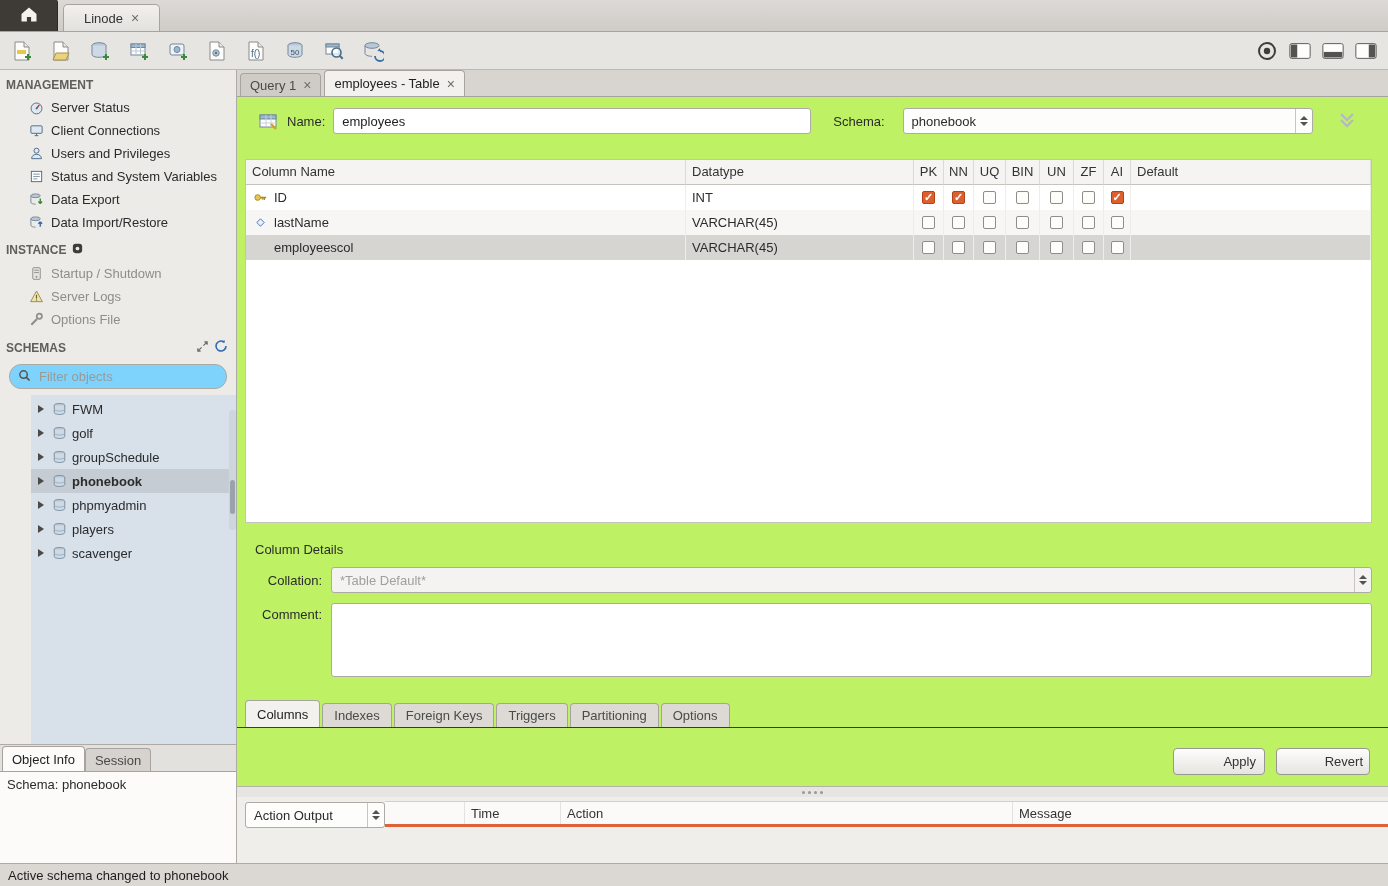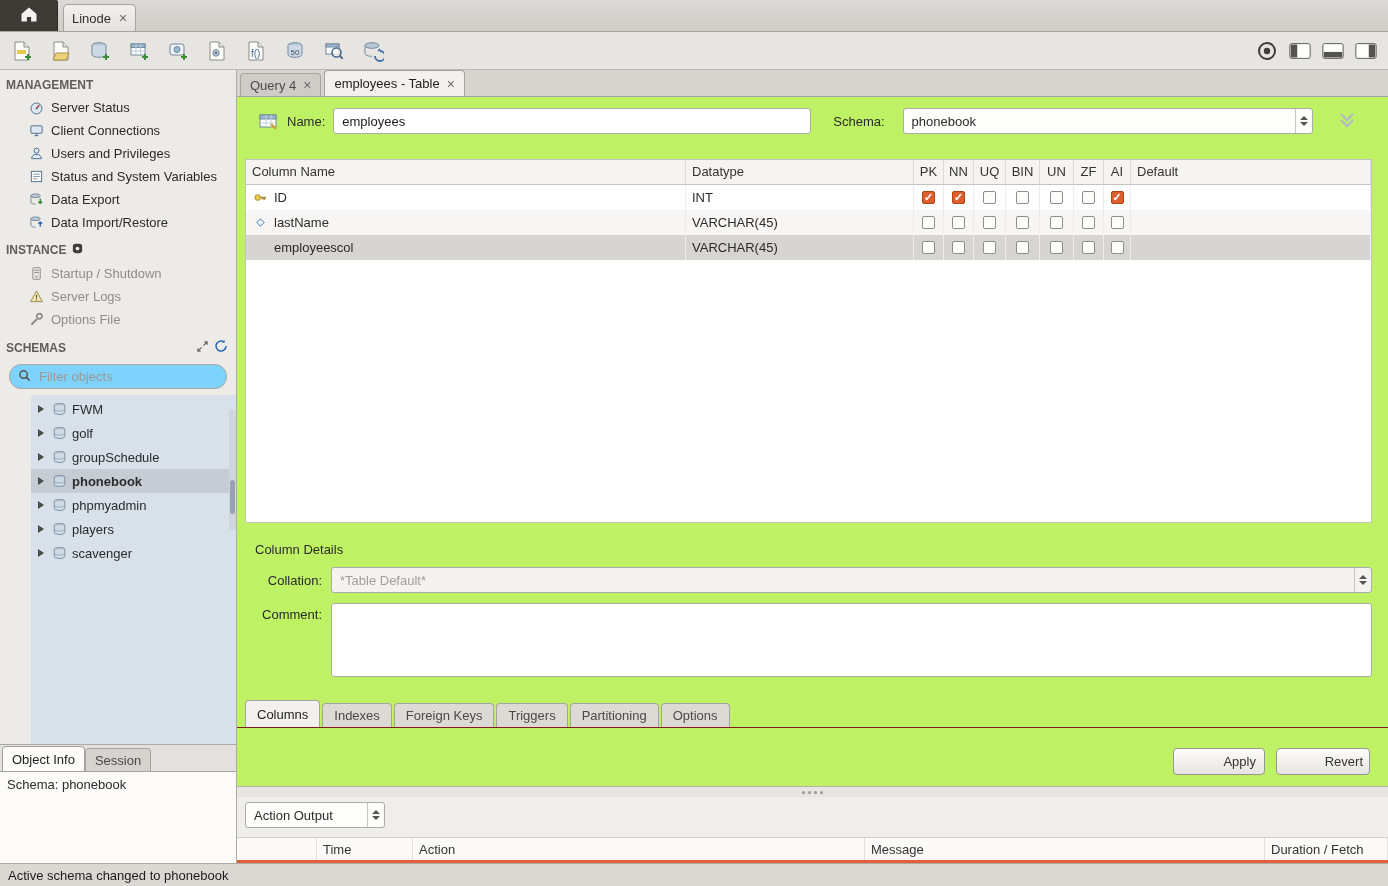--- a/index.html
+++ b/index.html
@@ -10,21 +10,21 @@
     background:#e7e5e1;
   }
   .window { display:flex; flex-direction:column; width:100%; height:100%; }
 
   
   .titlebar { height:32px; background:linear-gradient(#dcdad6,#cfccc8);
     border-bottom:1px solid #a7a4a0; display:flex; align-items:flex-end; }
   .home-tab { width:58px; height:32px; background:#3e3b37; display:flex;
     align-items:center; justify-content:center; border-right:1px solid #2c2a27;
     border-top-right-radius:4px; }
-  .doc-tab { height:27px; margin-left:5px; padding:0 8px; display:flex; align-items:center; gap:8px;
+  .doc-tab { height:27px; margin-left:5px; padding:0 20px; display:flex; align-items:center; gap:8px;
     background:linear-gradient(#f2f0ed,#e3e1dd); border:1px solid #a7a4a0; border-bottom:none;
     border-radius:5px 5px 0 0; color:#333;text-align:right; }
   .close-x { color:#6b6b68; font-size:14px; line-height:1; cursor:default; }
 
   
   .toolbar { height:38px; border-bottom:1px solid #bcb9b5; display:flex; align-items:center;
     padding:0 10px; gap:15px; background:#e7e5e1; }
   .tb-icon { width:24px; height:24px; display:flex; align-items:center; justify-content:center; }
   .tb-right { margin-left:auto; display:flex; align-items:center; gap:9px; }
 
@@ -130,21 +130,21 @@
   .apply-row { height:50px; display:flex; align-items:center; justify-content:flex-end; gap:11px; padding:0 18px; }
   .btn { min-width:92px; height:27px; font:inherit; color:#333;
     background:linear-gradient(#fdfdfc,#e6e4e0); border:1px solid #9a9792; border-radius:4px;padding-left:48px; }
 
   
   .splitter { height:10px; display:flex; align-items:center; justify-content:center; background:#e7e5e1; }
   .splitter .dots { display:flex; gap:3px; }
   .splitter .dots i { width:3px; height:3px; background:#9a9792; border-radius:50%; }
 
   
-  .action-output { height:66px; background:#efeeeb; display:flex; flex-direction:column; }
+  .action-output { height:66px; background:#efeeeb; display:flex; flex-direction:row; }
   .ao-top { height:36px; display:flex; align-items:center; padding-left:8px; }
   .ao-select { width:140px; }
   .ao-header { height:26px; display:grid; grid-template-columns: 80px 96px 452px 400px 1fr;
     background:#fbfaf9; border-top:1px solid #d2cfcb; border-bottom:3px solid #e06038; margin-top:4px; }
   .ao-h { padding:4px 6px; border-right:1px solid #e4e2de; white-space:nowrap; overflow:hidden; color:#333; }
 
   
   .statusbar { height:23px; background:#dbd8d4; border-top:1px solid #aeaba7;
     display:flex; align-items:center; padding:0 8px; color:#1d1d1d; }
 </style>
@@ -491,21 +491,21 @@
         <div class="info-panel">
           <span>Schema: phonebook</span>
         </div>
       </div>
     </div>
 
     <div class="main">
 
       <div class="editor-tabbar">
         <div class="editor-tab">
-          <span>Query 4</span>
+          <span>Query 1</span>
           <span class="close-x">×</span>
         </div>
         <div class="editor-tab active">
           <span>employees - Table</span>
           <span class="close-x">×</span>
         </div>
       </div>
 
       <div class="editor-body">
 

